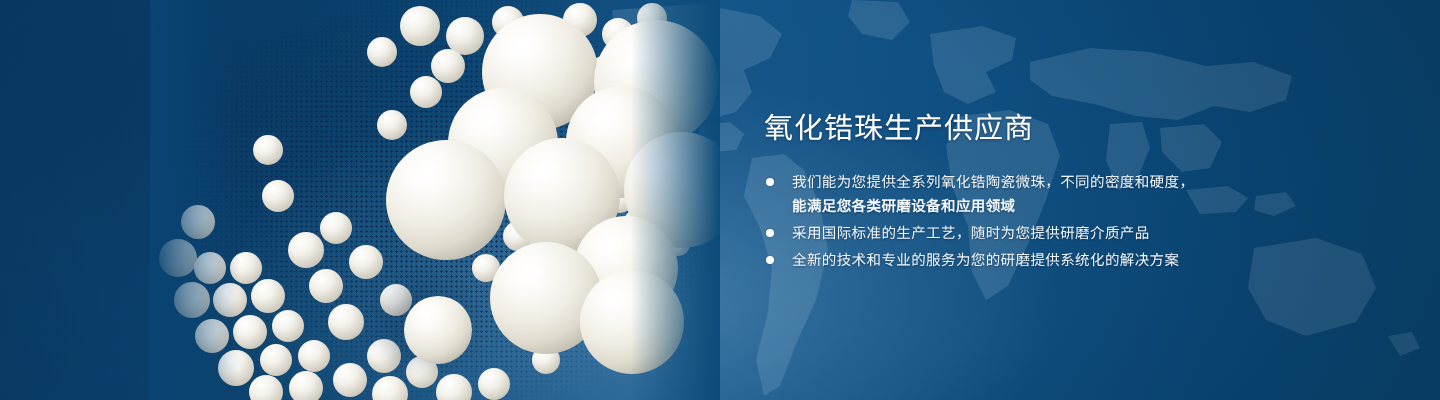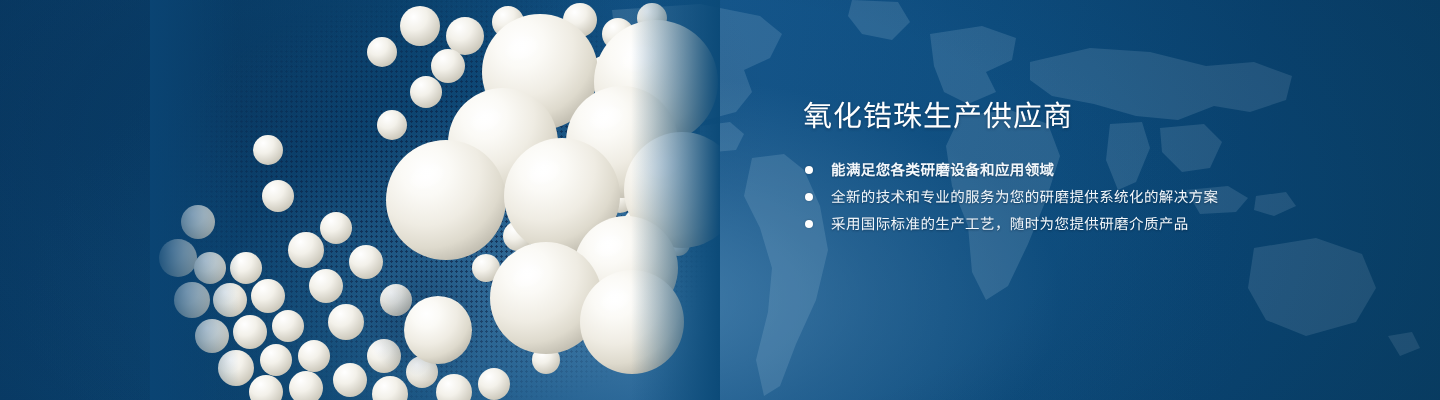--- a/index.html
+++ b/index.html
@@ -88,23 +88,22 @@
   }
   .beads-fade-l { left: -1px;  background: linear-gradient(to right, #0a4473 0%, rgba(10,68,115,0) 100%); }
   .beads-fade-r { right: -1px; background: linear-gradient(to left,  #0b4a78 0%, rgba(11,74,120,0) 100%); }
 
   .beads svg { position: absolute; inset: 0; width: 570px; height: 400px; display: block; }
 
   
   .copy {
     position: absolute;
     left: 764px;
-    top: 96px;
+    top: 108px;
     width: 620px;
-    margin-left: 39px;
   }
   .headline {
     color: #ffffff;
     font-size: 29px;
     line-height: 40px;
     font-weight: 400;
     letter-spacing: 1px;
     margin: 0 0 22px 0;
     text-shadow: 0 1px 3px rgba(0,24,48,.45);
     white-space: nowrap;
@@ -328,29 +327,30 @@
   </div>
 
   <div class="copy">
 
     <h1 class="headline">氧化锆珠生产供应商</h1>
 
     <ul class="bullets">
 
       <li class="bullet">
         <span class="dot"></span>
+        <span>我们能为您提供全系列氧化锆陶瓷微珠，不同的密度和硬度，</span>
         <span class="line2">能满足您各类研磨设备和应用领域</span>
+      </li>
+
+      <li class="bullet">
+        <span class="dot"></span>
+        <span>采用国际标准的生产工艺，随时为您提供研磨介质产品</span>
       </li>
 
       <li class="bullet">
         <span class="dot"></span>
         <span>全新的技术和专业的服务为您的研磨提供系统化的解决方案</span>
       </li>
 
-      <li class="bullet">
-        <span class="dot"></span>
-        <span>采用国际标准的生产工艺，随时为您提供研磨介质产品</span>
-      </li>
-
     </ul>
   </div>
 
 </div>
 
 </body></html>

